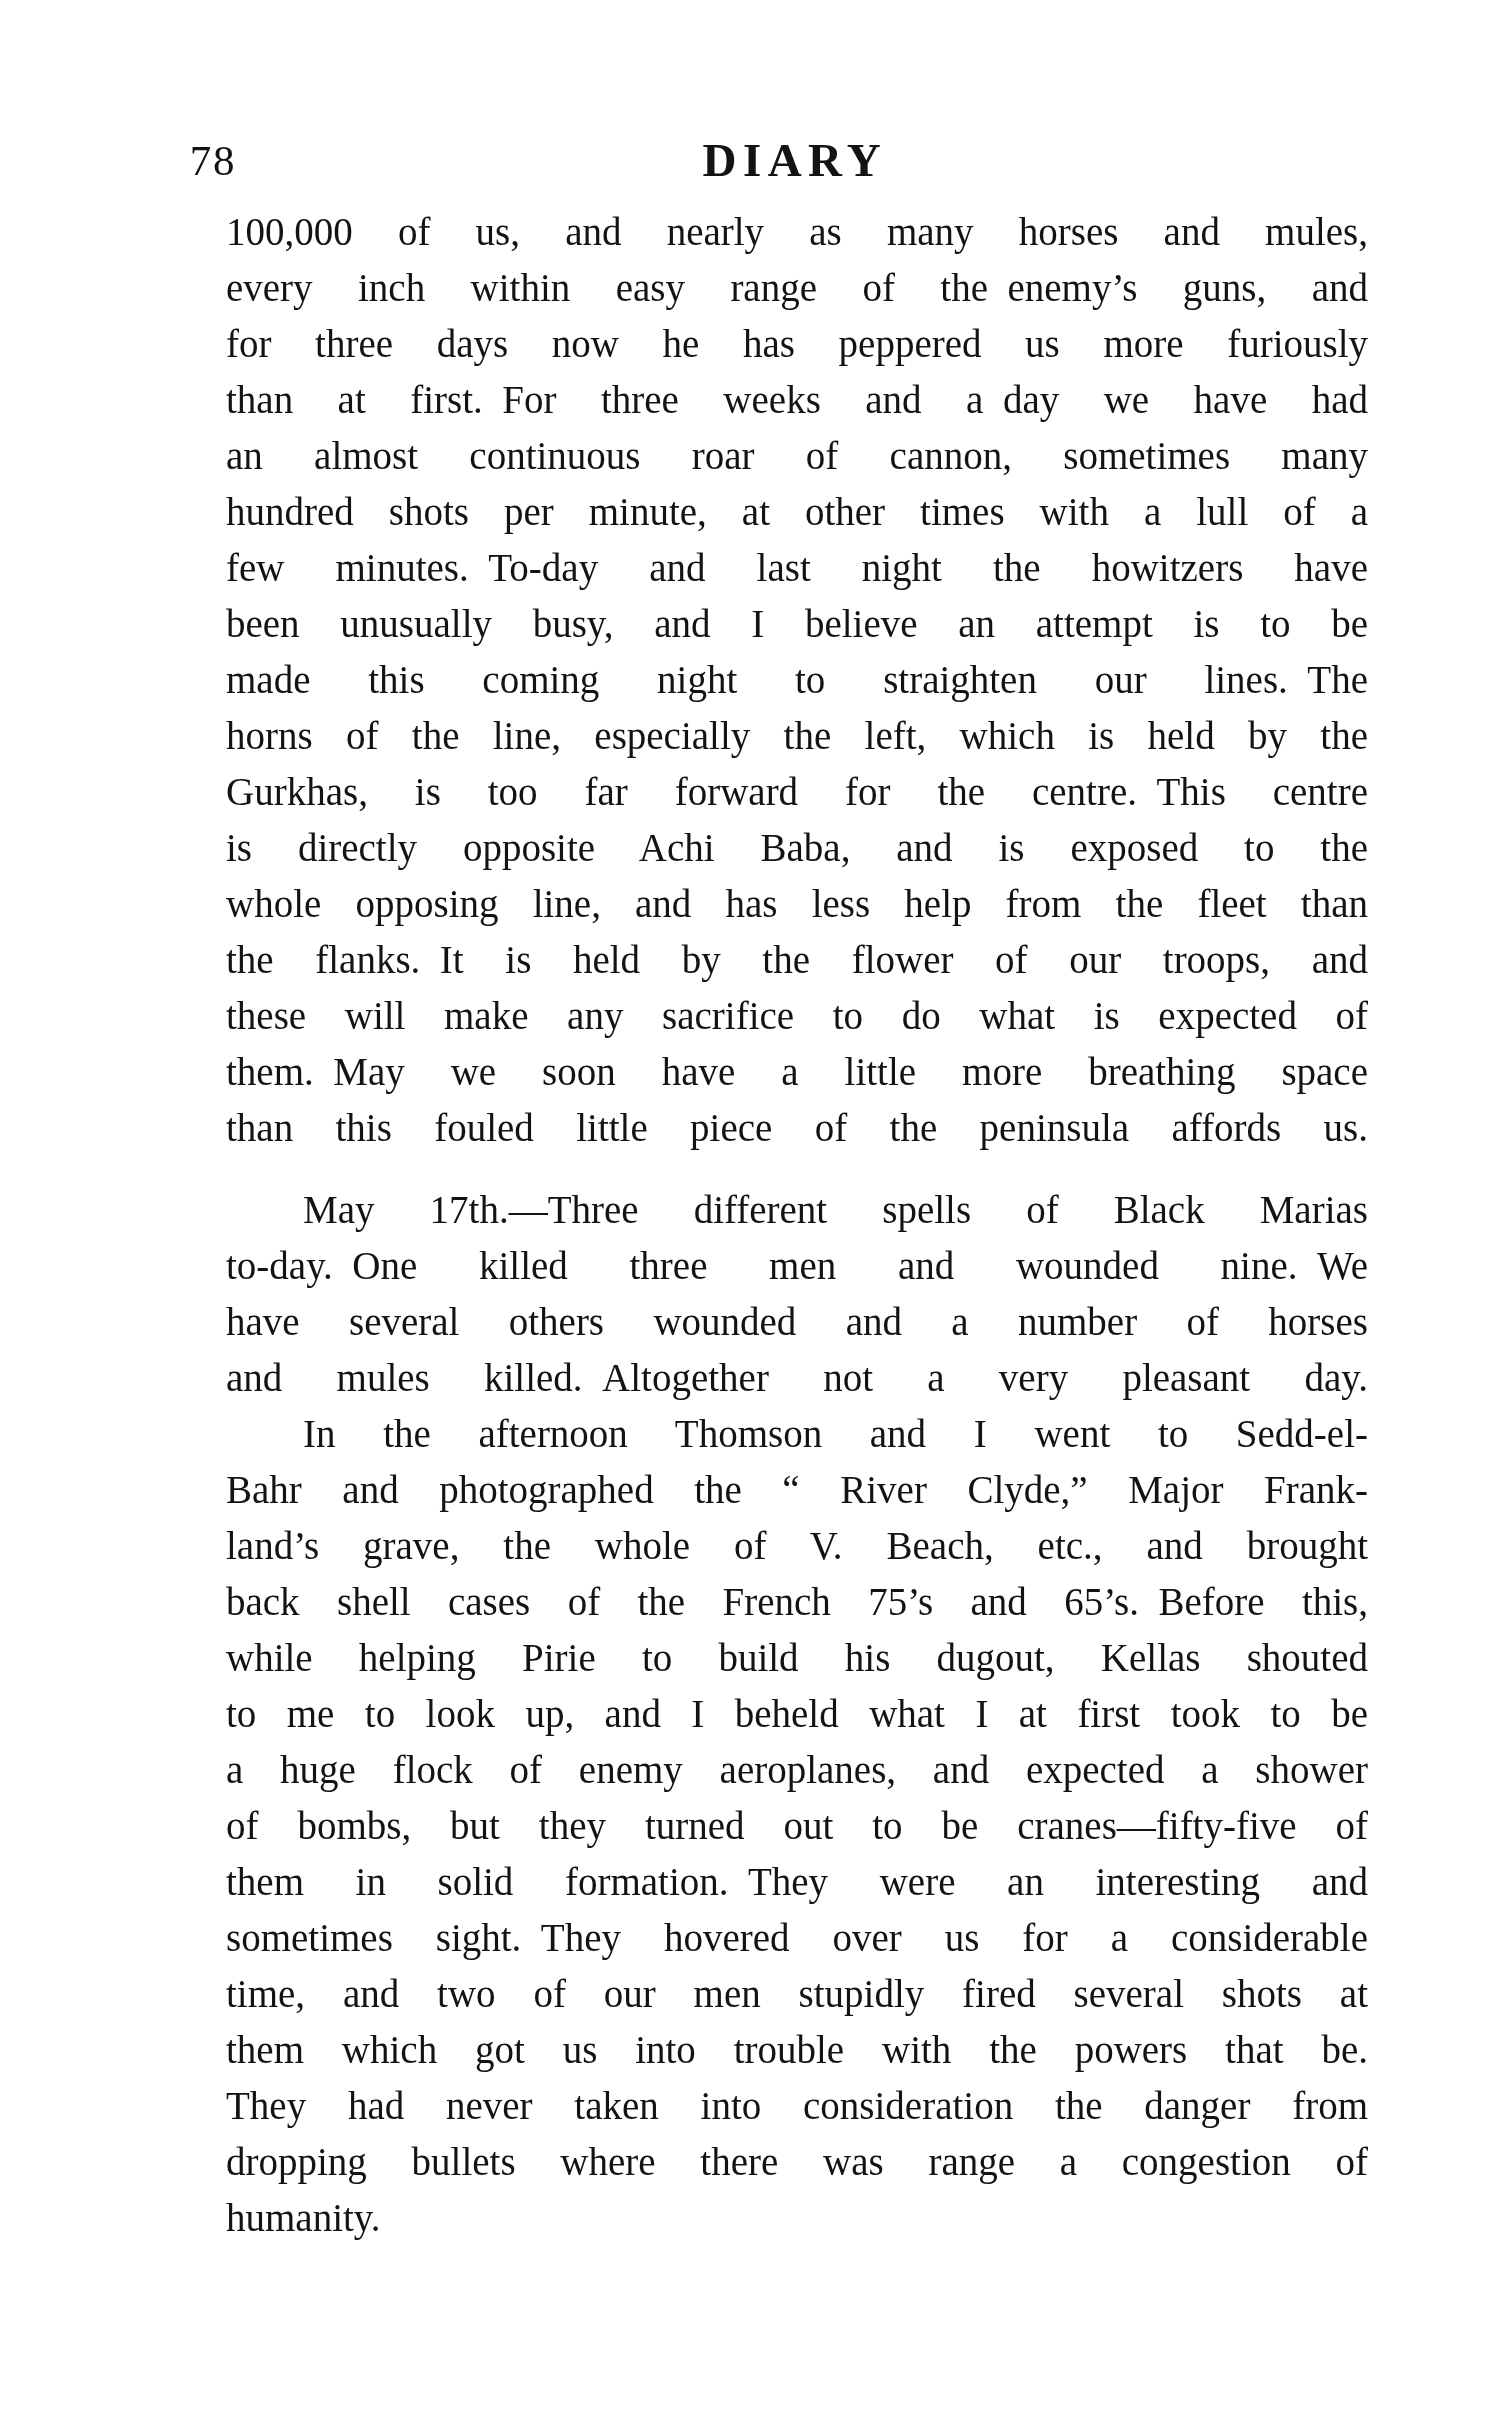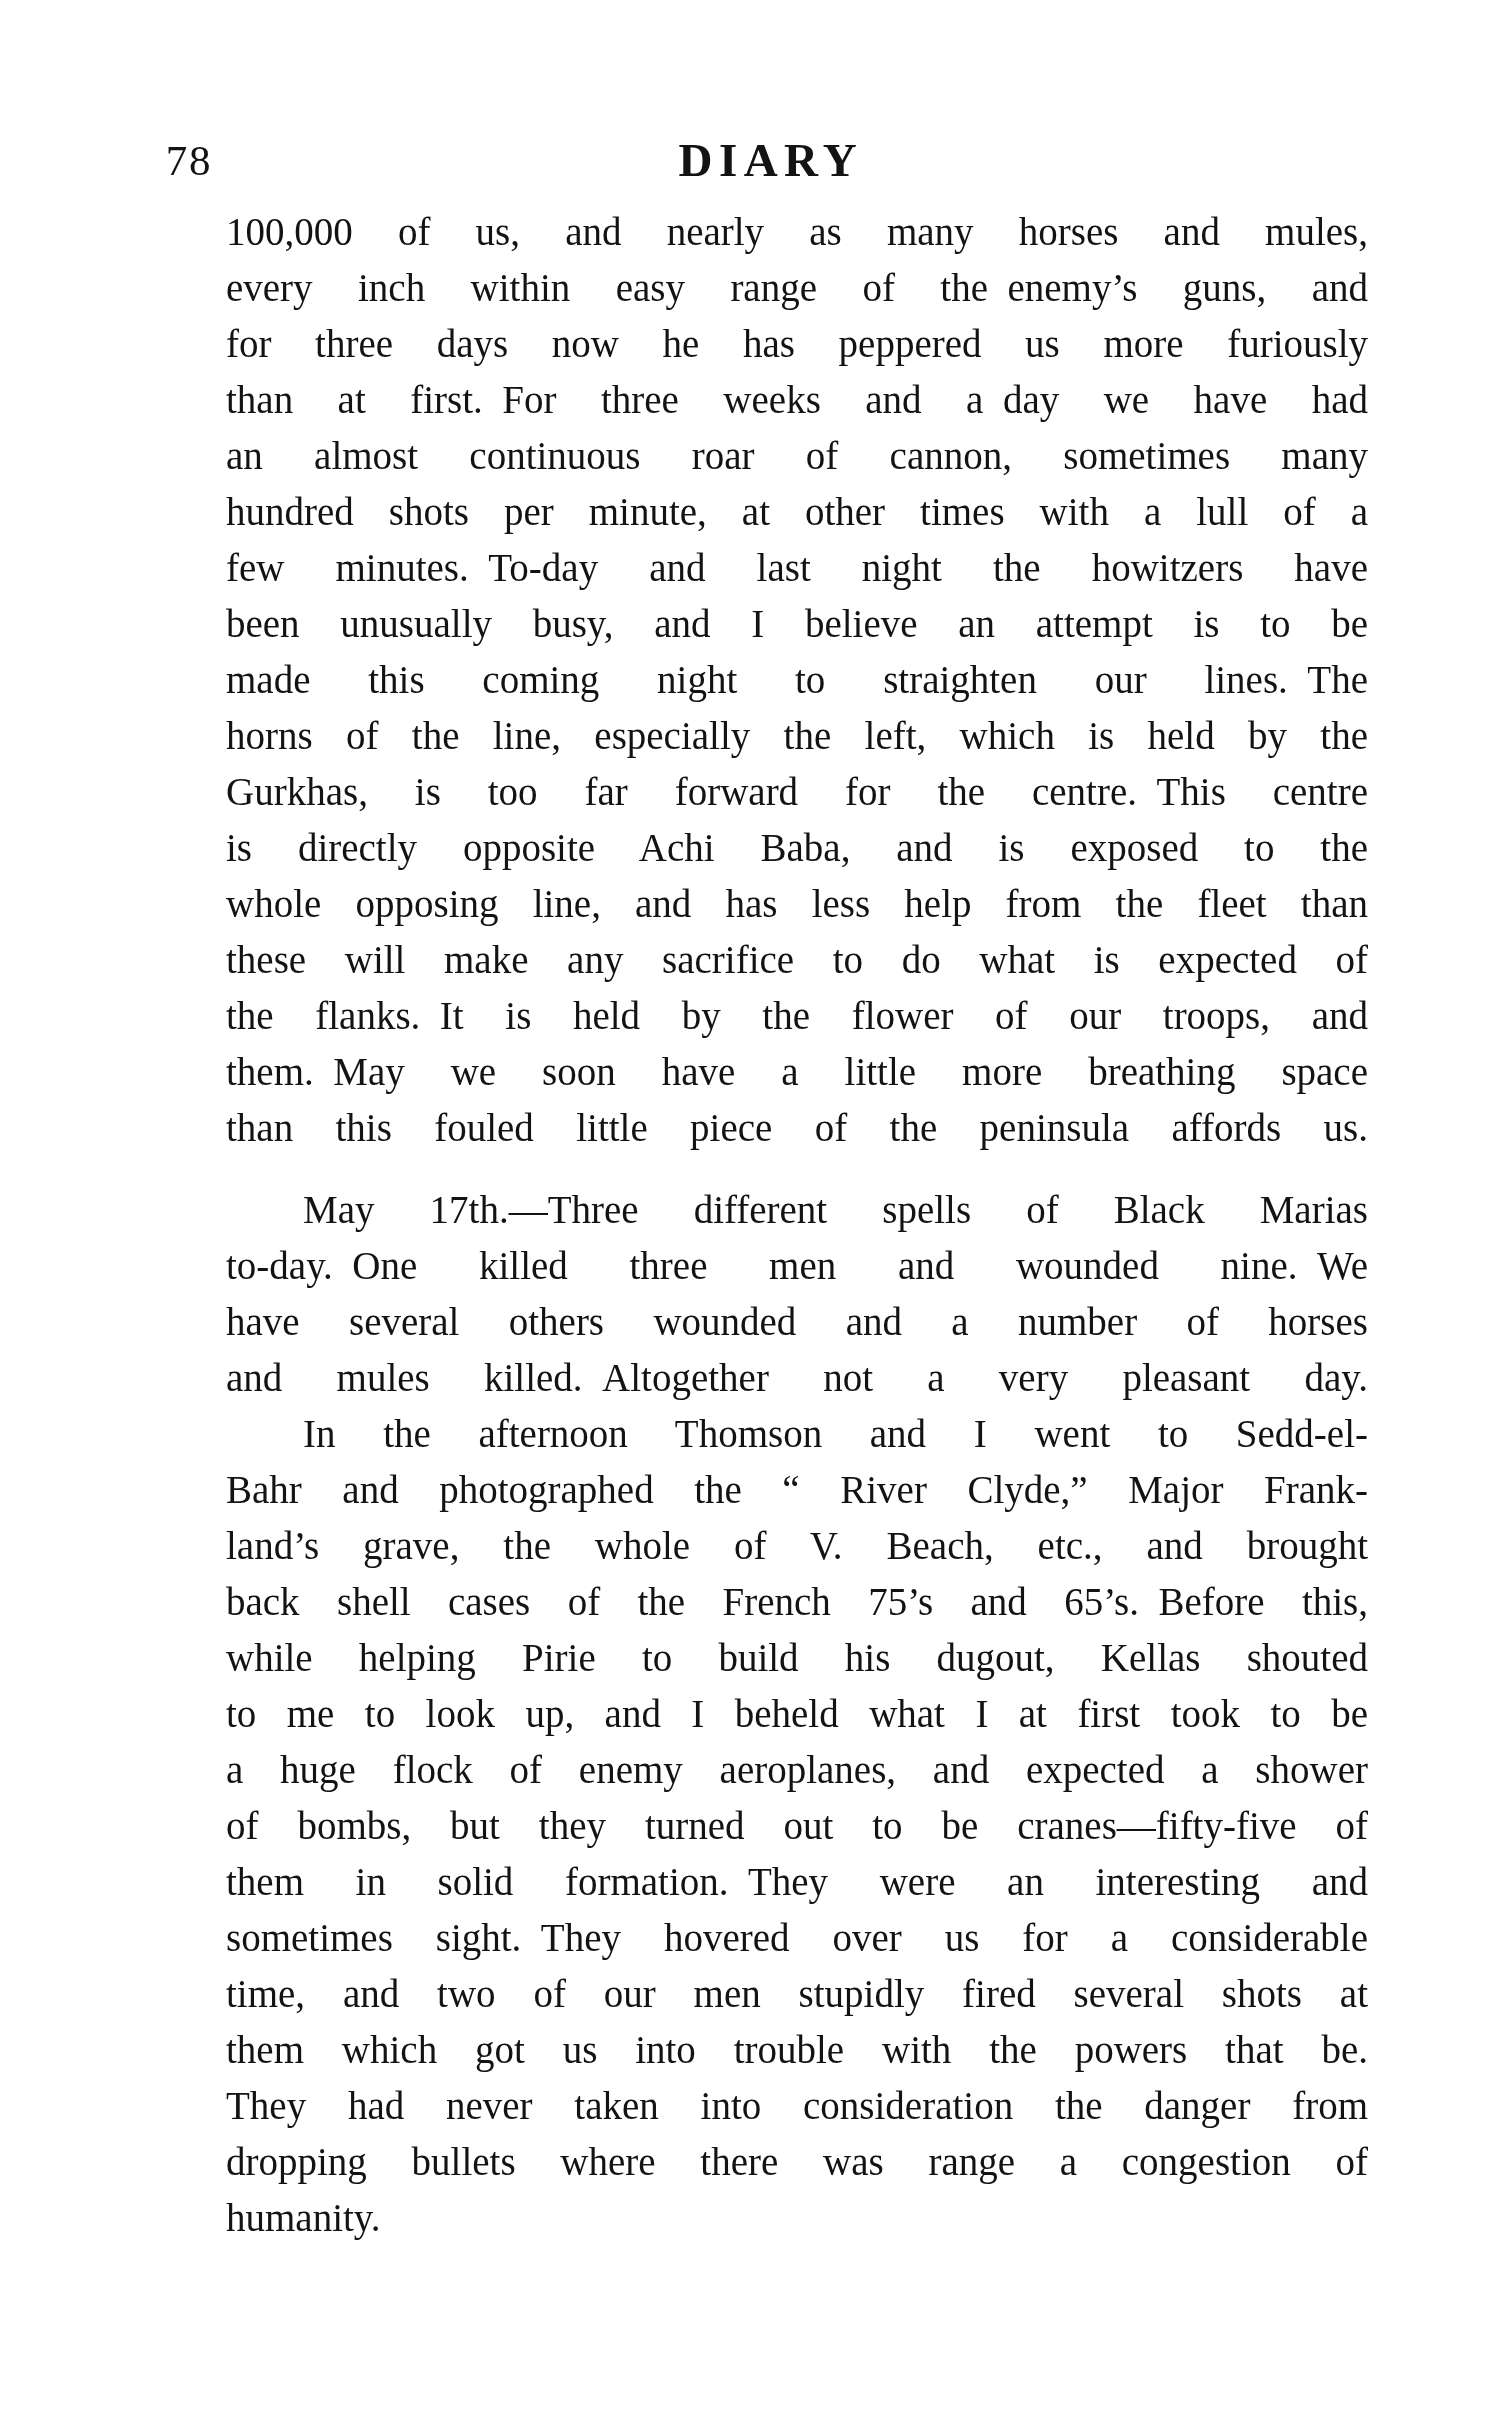--- a/index.html
+++ b/index.html
@@ -13,21 +13,21 @@
     overflow: hidden;
   }
   .page {
     position: absolute;
     inset: 0;
     background: #ffffff;
   }
   .running-head {
     position: absolute;
     top: 133px;
-    left: 164px;
+    left: 188px;
     width: 1188px;
     height: 57px;
     text-align: center;
   }
   .page-number {
     position: absolute;
     left: 1.8px;
     top: 5.5px;
     font-size: 43px;
     line-height: 1;
@@ -88,22 +88,22 @@
       <div class="line">than at first. For three weeks and a day we have had</div>
       <div class="line">an almost continuous roar of cannon, sometimes many</div>
       <div class="line">hundred shots per minute, at other times with a lull of a</div>
       <div class="line">few minutes. To-day and last night the howitzers have</div>
       <div class="line">been unusually busy, and I believe an attempt is to be</div>
       <div class="line">made this coming night to straighten our lines. The</div>
       <div class="line">horns of the line, especially the left, which is held by the</div>
       <div class="line">Gurkhas, is too far forward for the centre. This centre</div>
       <div class="line">is directly opposite Achi Baba, and is exposed to the</div>
       <div class="line">whole opposing line, and has less help from the fleet than</div>
+      <div class="line">the flanks. It is held by the flower of our troops, and</div>
       <div class="line">these will make any sacrifice to do what is expected of</div>
-      <div class="line">the flanks. It is held by the flower of our troops, and</div>
       <div class="line">them. May we soon have a little more breathing space</div>
       <div class="line">than this fouled little piece of the peninsula affords us.</div>
     </div>
 
     <div class="para-2">
       <div class="line indent"><span class="italic">May 17th.</span><span>—Three different spells of Black Marias</span></div>
       <div class="line">to-day. One killed three men and wounded nine. We</div>
       <div class="line">have several others wounded and a number of horses</div>
       <div class="line">and mules killed. Altogether not a very pleasant day.</div>
     </div>

